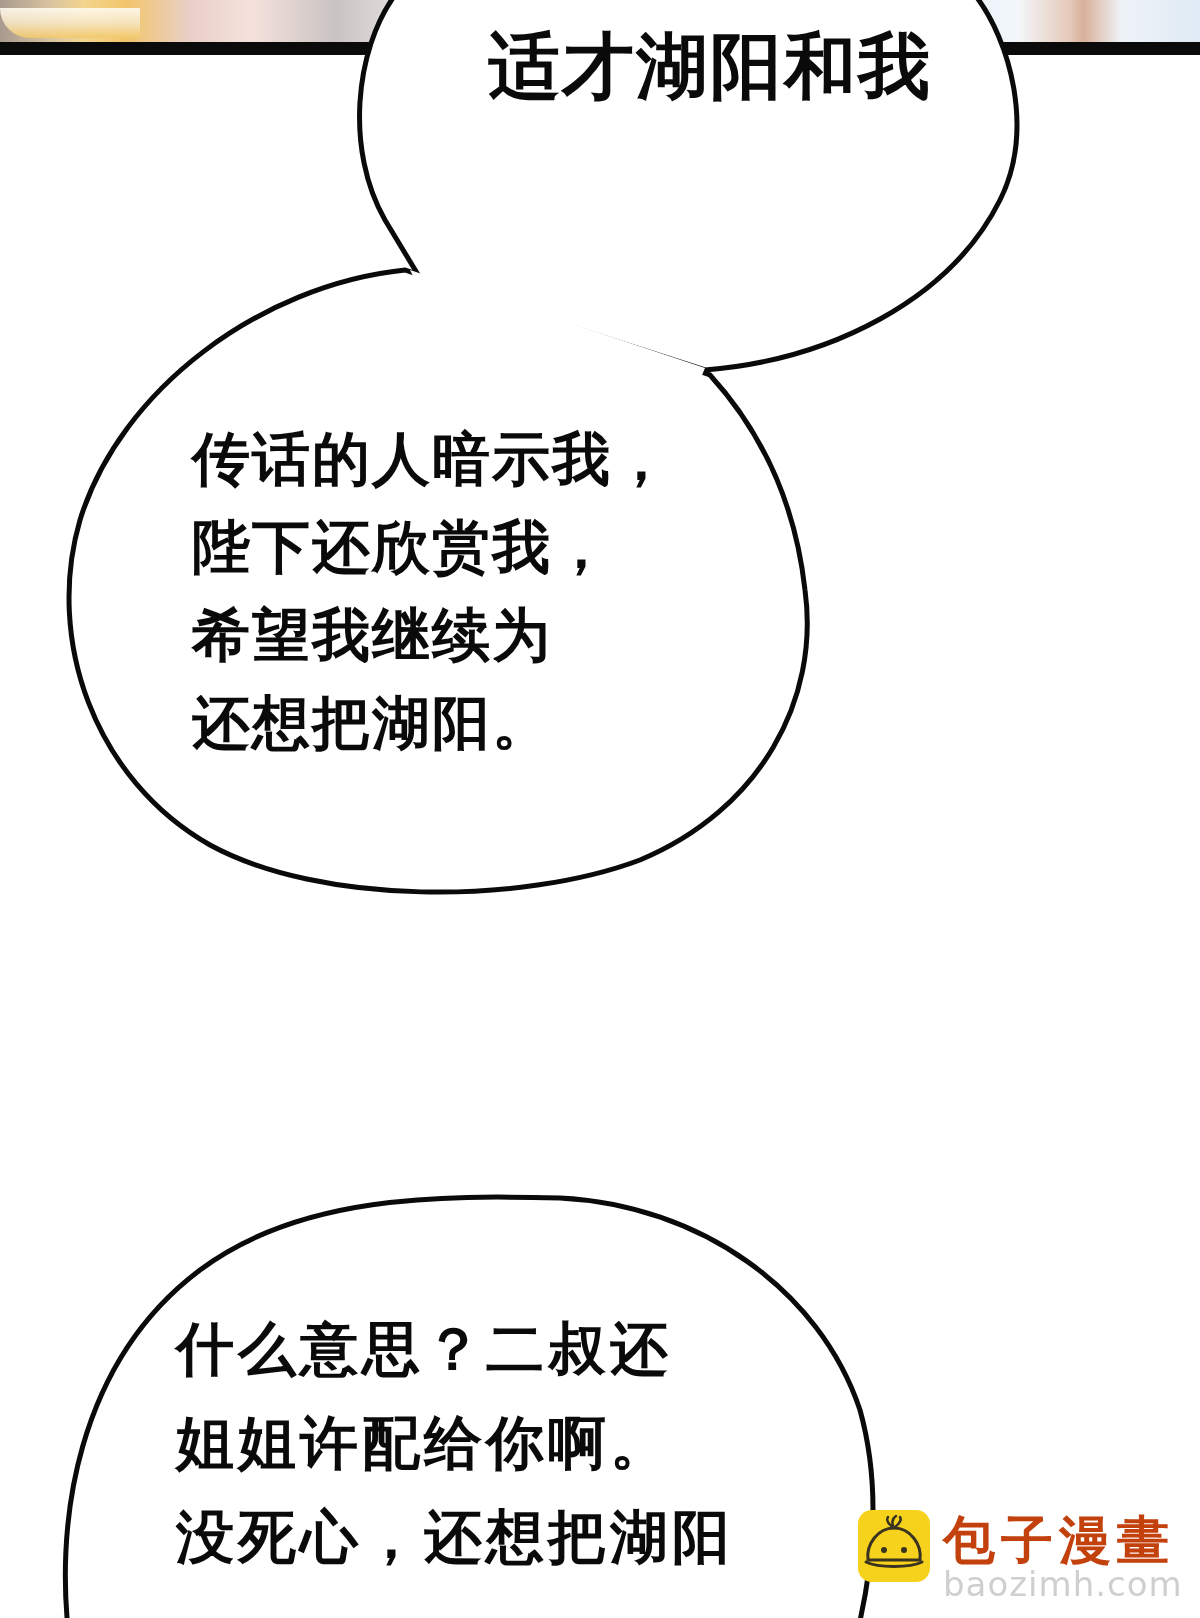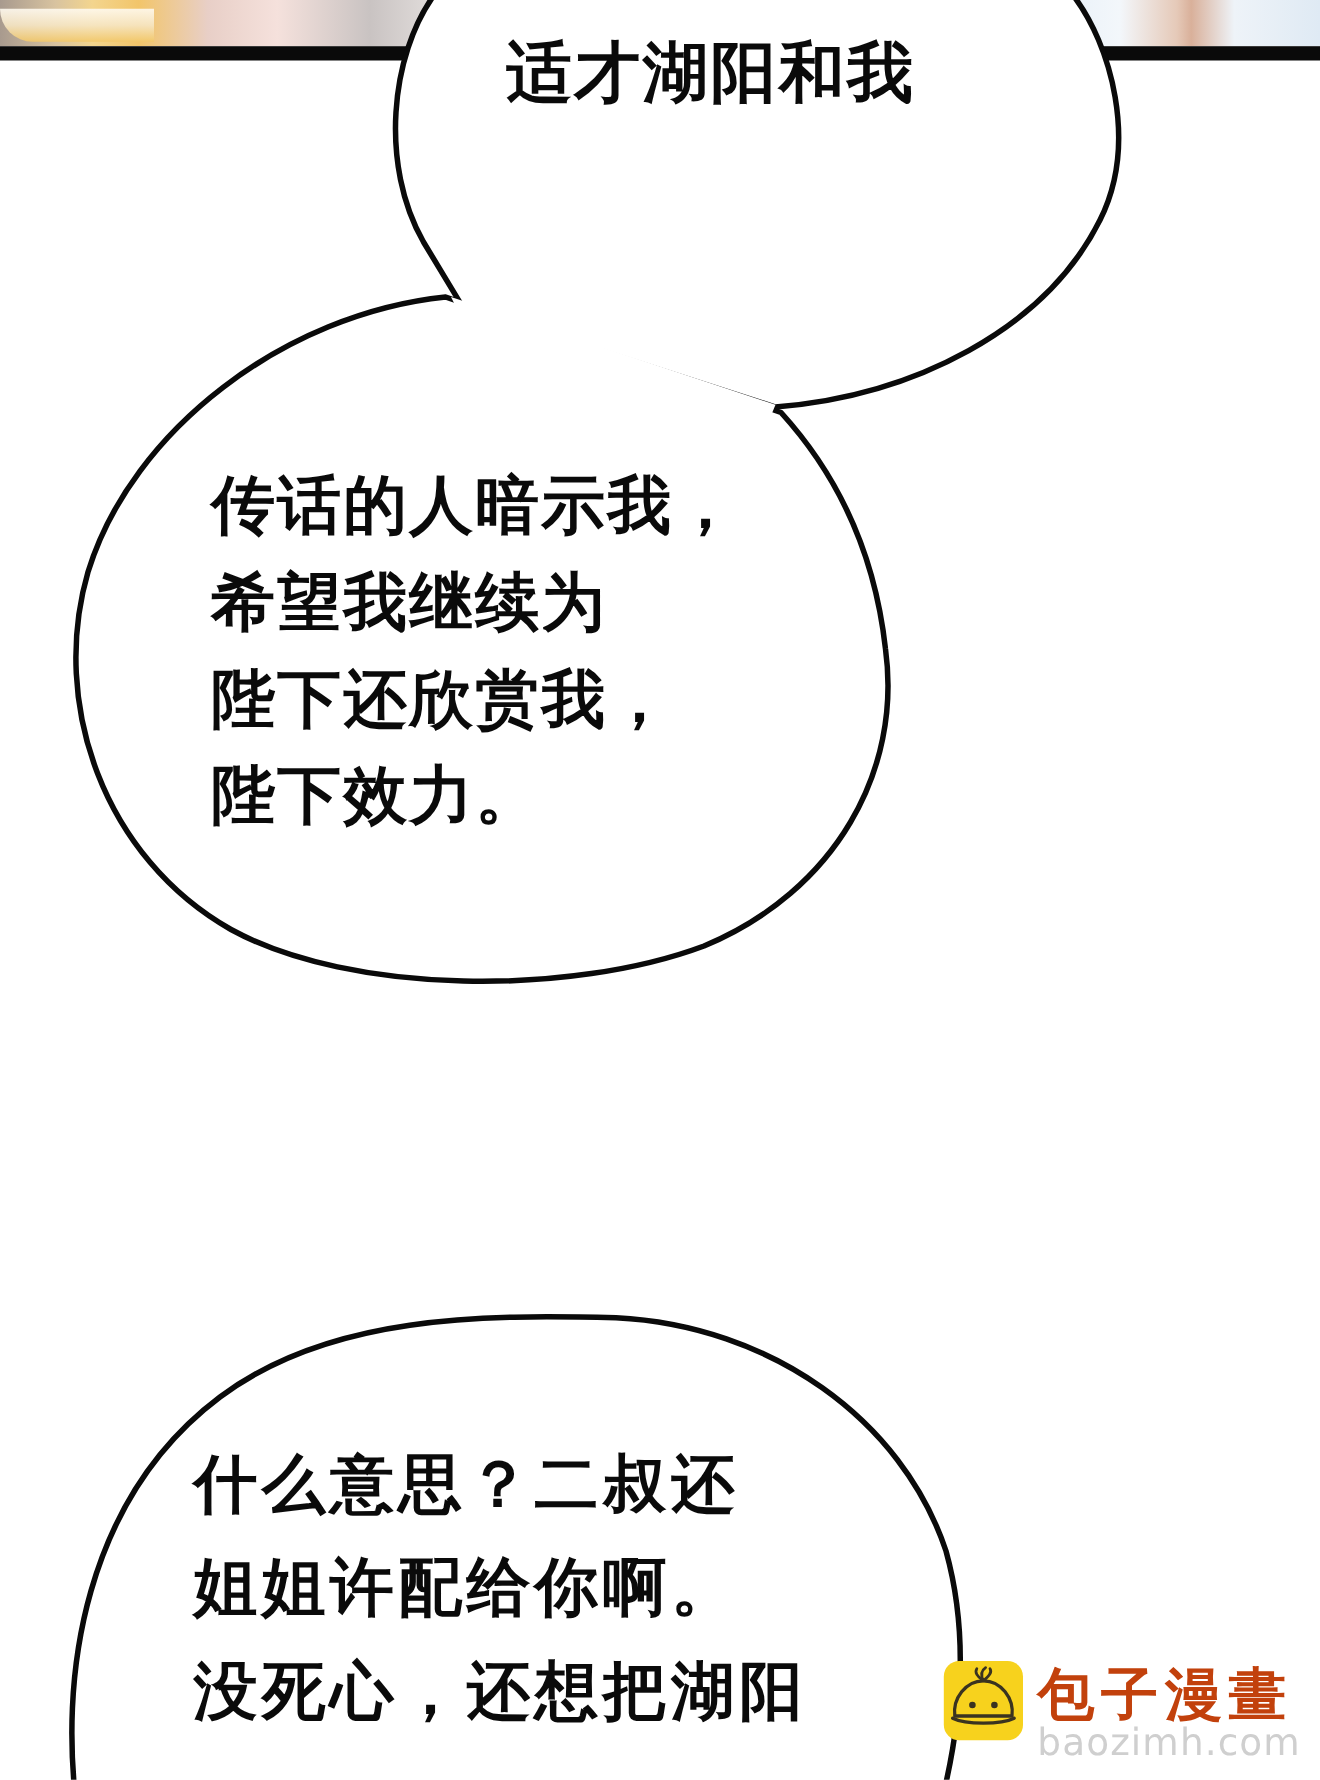--- a/index.html
+++ b/index.html
@@ -9,21 +9,21 @@
   .art-left { position:absolute; left:0; top:0; width:420px; height:42px;
     background: linear-gradient(90deg,#a89a8e 0%, #d8c3a0 12%, #f3d58e 20%, #f2c56a 30%, #e8cfc7 45%, #f5e1dc 60%, #c9c3c2 80%, #ece8e6 100%); }
   .art-left .gold { position:absolute; left:0; top:8px; width:140px; height:30px; border-radius:0 0 0 60px;
     background: linear-gradient(180deg,#fffaf0 0%, #f6e6c4 50%, #f2c86a 100%); opacity:.9; }
   .art-right { position:absolute; left:940px; top:0; width:260px; height:42px;
     background: linear-gradient(90deg,#e4eef7 0%, #f3f7fb 30%, #e5c9b8 50%, #d9b09a 55%, #eef3f8 70%, #dfeaf4 100%); }
   .frame-bar { position:absolute; left:0; top:42px; width:1200px; height:13px; background:#0a0a0a; }
   svg.bubbles { position:absolute; left:0; top:0; }
   .text-block { position:absolute; color:#0a0a0a; font-weight:bold; font-family:"DejaVu Sans", sans-serif; }
   .text-block .line { display:block; white-space:nowrap; }
-  #b1 { left:460px; top:22px; font-size:60px; line-height:88px; letter-spacing:2px; }
+  #b1 { left:488px; top:22px; font-size:72px; line-height:88px; letter-spacing:2px; }
   #b2 { left:192px; top:415px; font-size:58px; line-height:88px; letter-spacing:2px; }
   #b3 { left:176px; top:1302px; font-size:58px; line-height:94px; letter-spacing:4px; }
   .watermark { position:absolute; left:858px; top:1510px; width:340px; height:100px; }
   .wm-logo { position:absolute; left:0; top:0; width:72px; height:72px; background:#f7d21d; border-radius:14px; }
   .wm-title { position:absolute; left:85px; top:-4px; font-size:52px; color:#c2410c; letter-spacing:6px; font-weight:bold; }
   .wm-url { position:absolute; left:85px; top:54px; font-size:34px; color:#cfcfcf; letter-spacing:1px;text-align:center; }
 </style>
 </head>
 <body>
 
@@ -61,23 +61,23 @@
            C700,1205 820,1290 860,1410
            C885,1500 870,1590 850,1660 Z" fill="#ffffff" stroke="#0a0a0a" stroke-width="5"></path>
 </svg>
 
 <div class="text-block" id="b1">
   <span class="line">适才湖阳和我</span>
 </div>
 
 <div class="text-block" id="b2">
   <span class="line">传话的人暗示我，</span>
+  <span class="line">陛下还欣赏我，</span>
   <span class="line">希望我继续为</span>
-  <span class="line">陛下还欣赏我，</span>
-  <span class="line">陛下效力。</span>
+  <span class="line">还想把湖阳。</span>
 </div>
 
 <div class="text-block" id="b3">
   <span class="line">什么意思？二叔还</span>
   <span class="line">姐姐许配给你啊。</span>
   <span class="line">没死心，还想把湖阳</span>
 </div>
 
 <div class="watermark">
   <div class="wm-logo">

